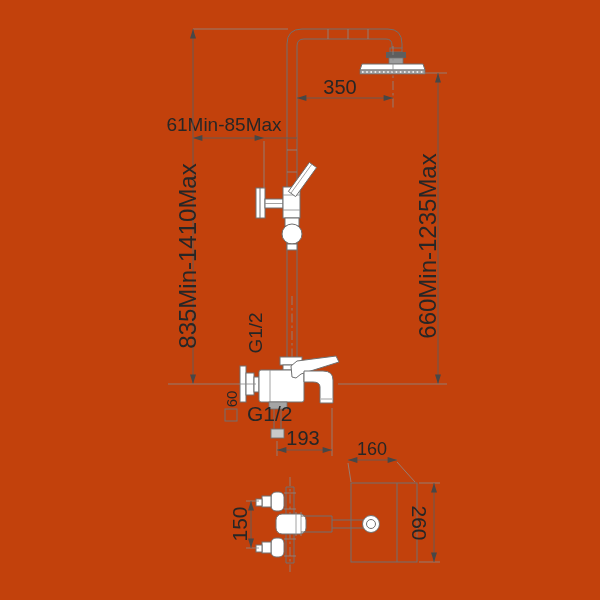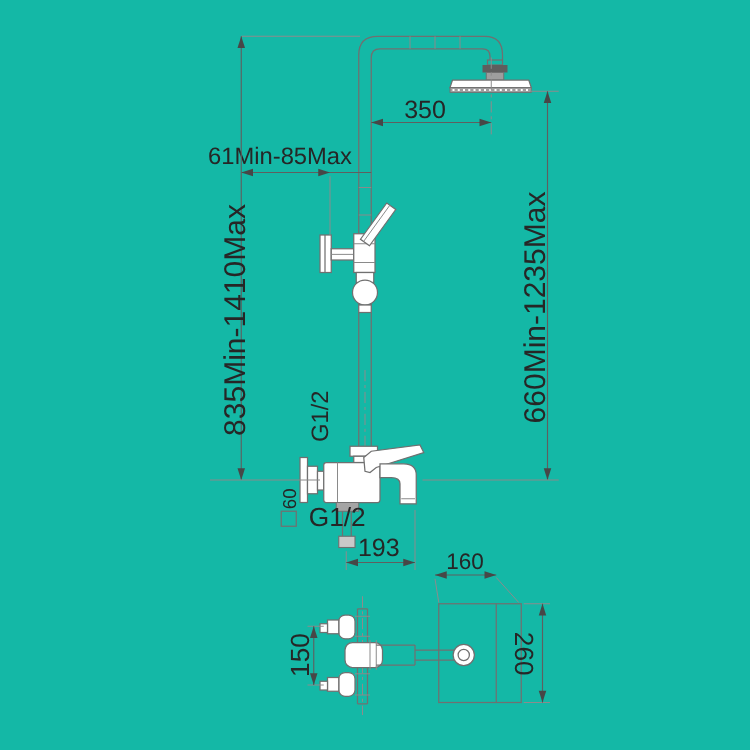--- a/index.html
+++ b/index.html
@@ -1,16 +1,16 @@
 <!DOCTYPE html>
 <html><head>
 <meta charset="utf-8">
 <style>
   html,body{margin:0;padding:0;background:#ffffff;}
-  .stage{width:600px;height:600px;background:#14b8a6;position:relative;overflow:hidden;}
+  .stage{width:600px;height:600px;background:#c2410c;position:relative;overflow:hidden;}
   svg{display:block;}
   .o  {stroke:#707070;fill:none;stroke-width:1;}
   .ow {stroke:#707070;fill:#ffffff;stroke-width:1;}
   .thin{stroke:#8a8a8a;fill:none;stroke-width:.8;}
   .dim{stroke:#5f5f5f;fill:none;stroke-width:.9;}
   .ext{stroke:#8c8c8c;fill:none;stroke-width:.8;}
   .cl {stroke:#8c8c8c;fill:none;stroke-width:.8;stroke-dasharray:9 3 2.5 3;}
   .noz{stroke:#ffffff;stroke-width:1.6;stroke-dasharray:1.6 2.6;fill:none;}
   .t  {fill:#262626;font-family:"Liberation Sans","DejaVu Sans",sans-serif;}
   .t15{font-size:15px;} .t18{font-size:18px;} .t19{font-size:19px;}

